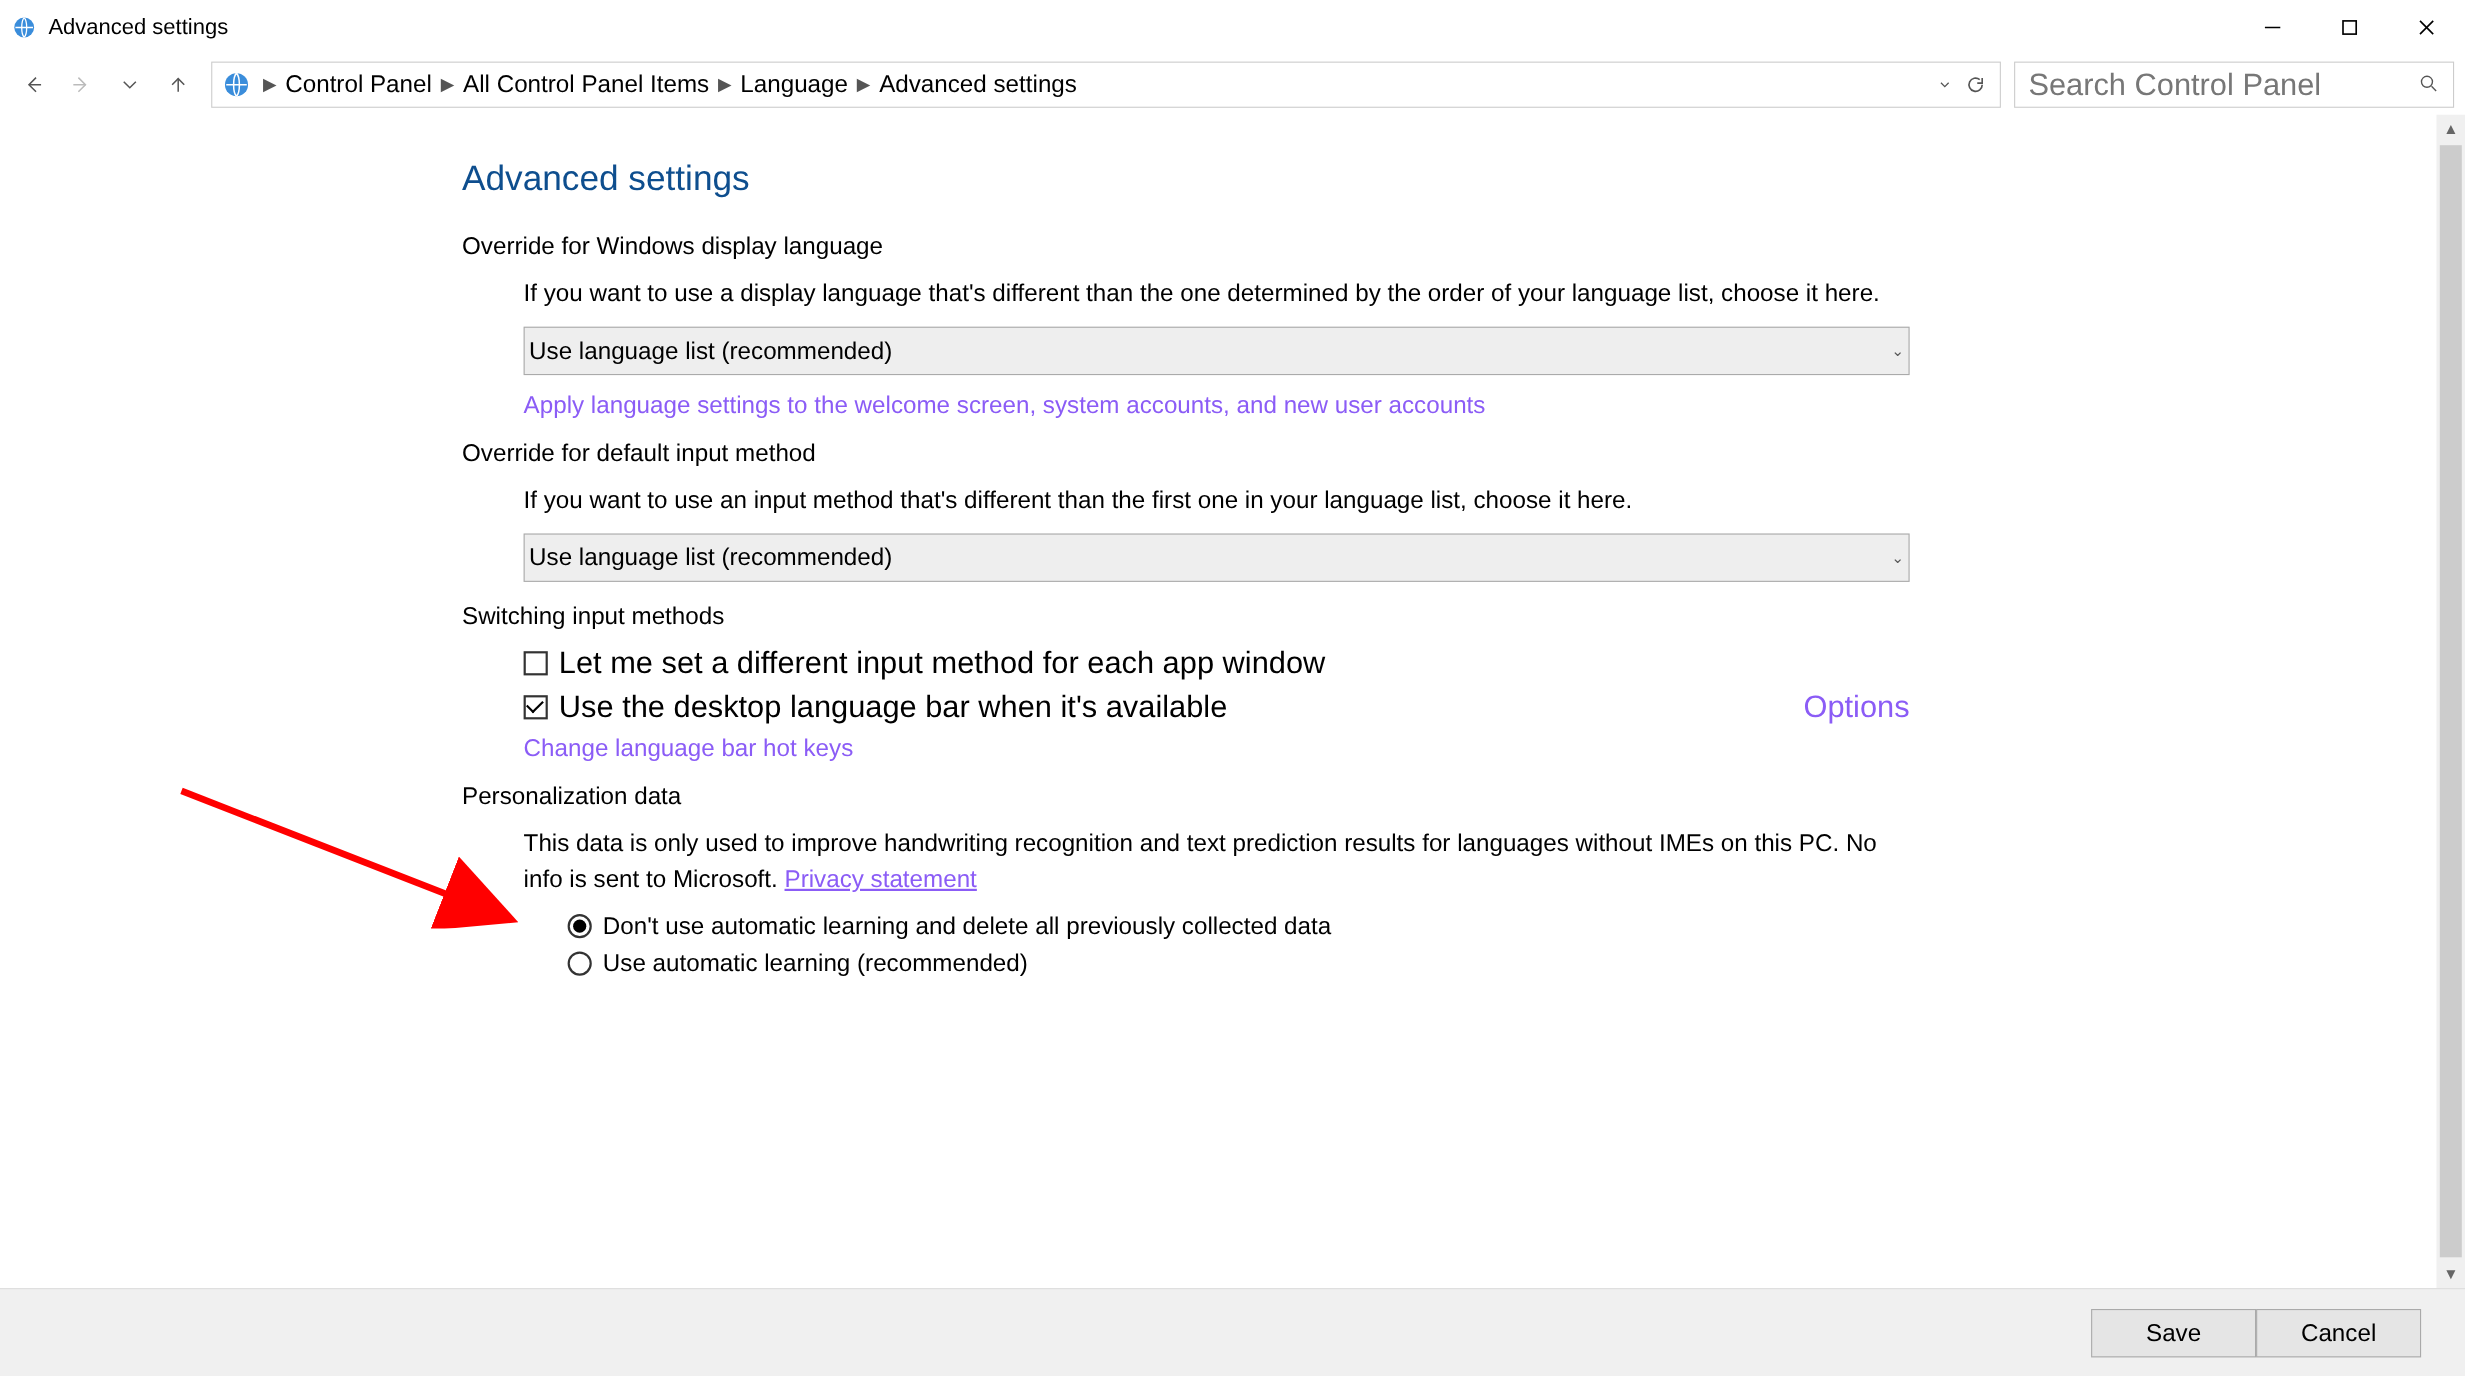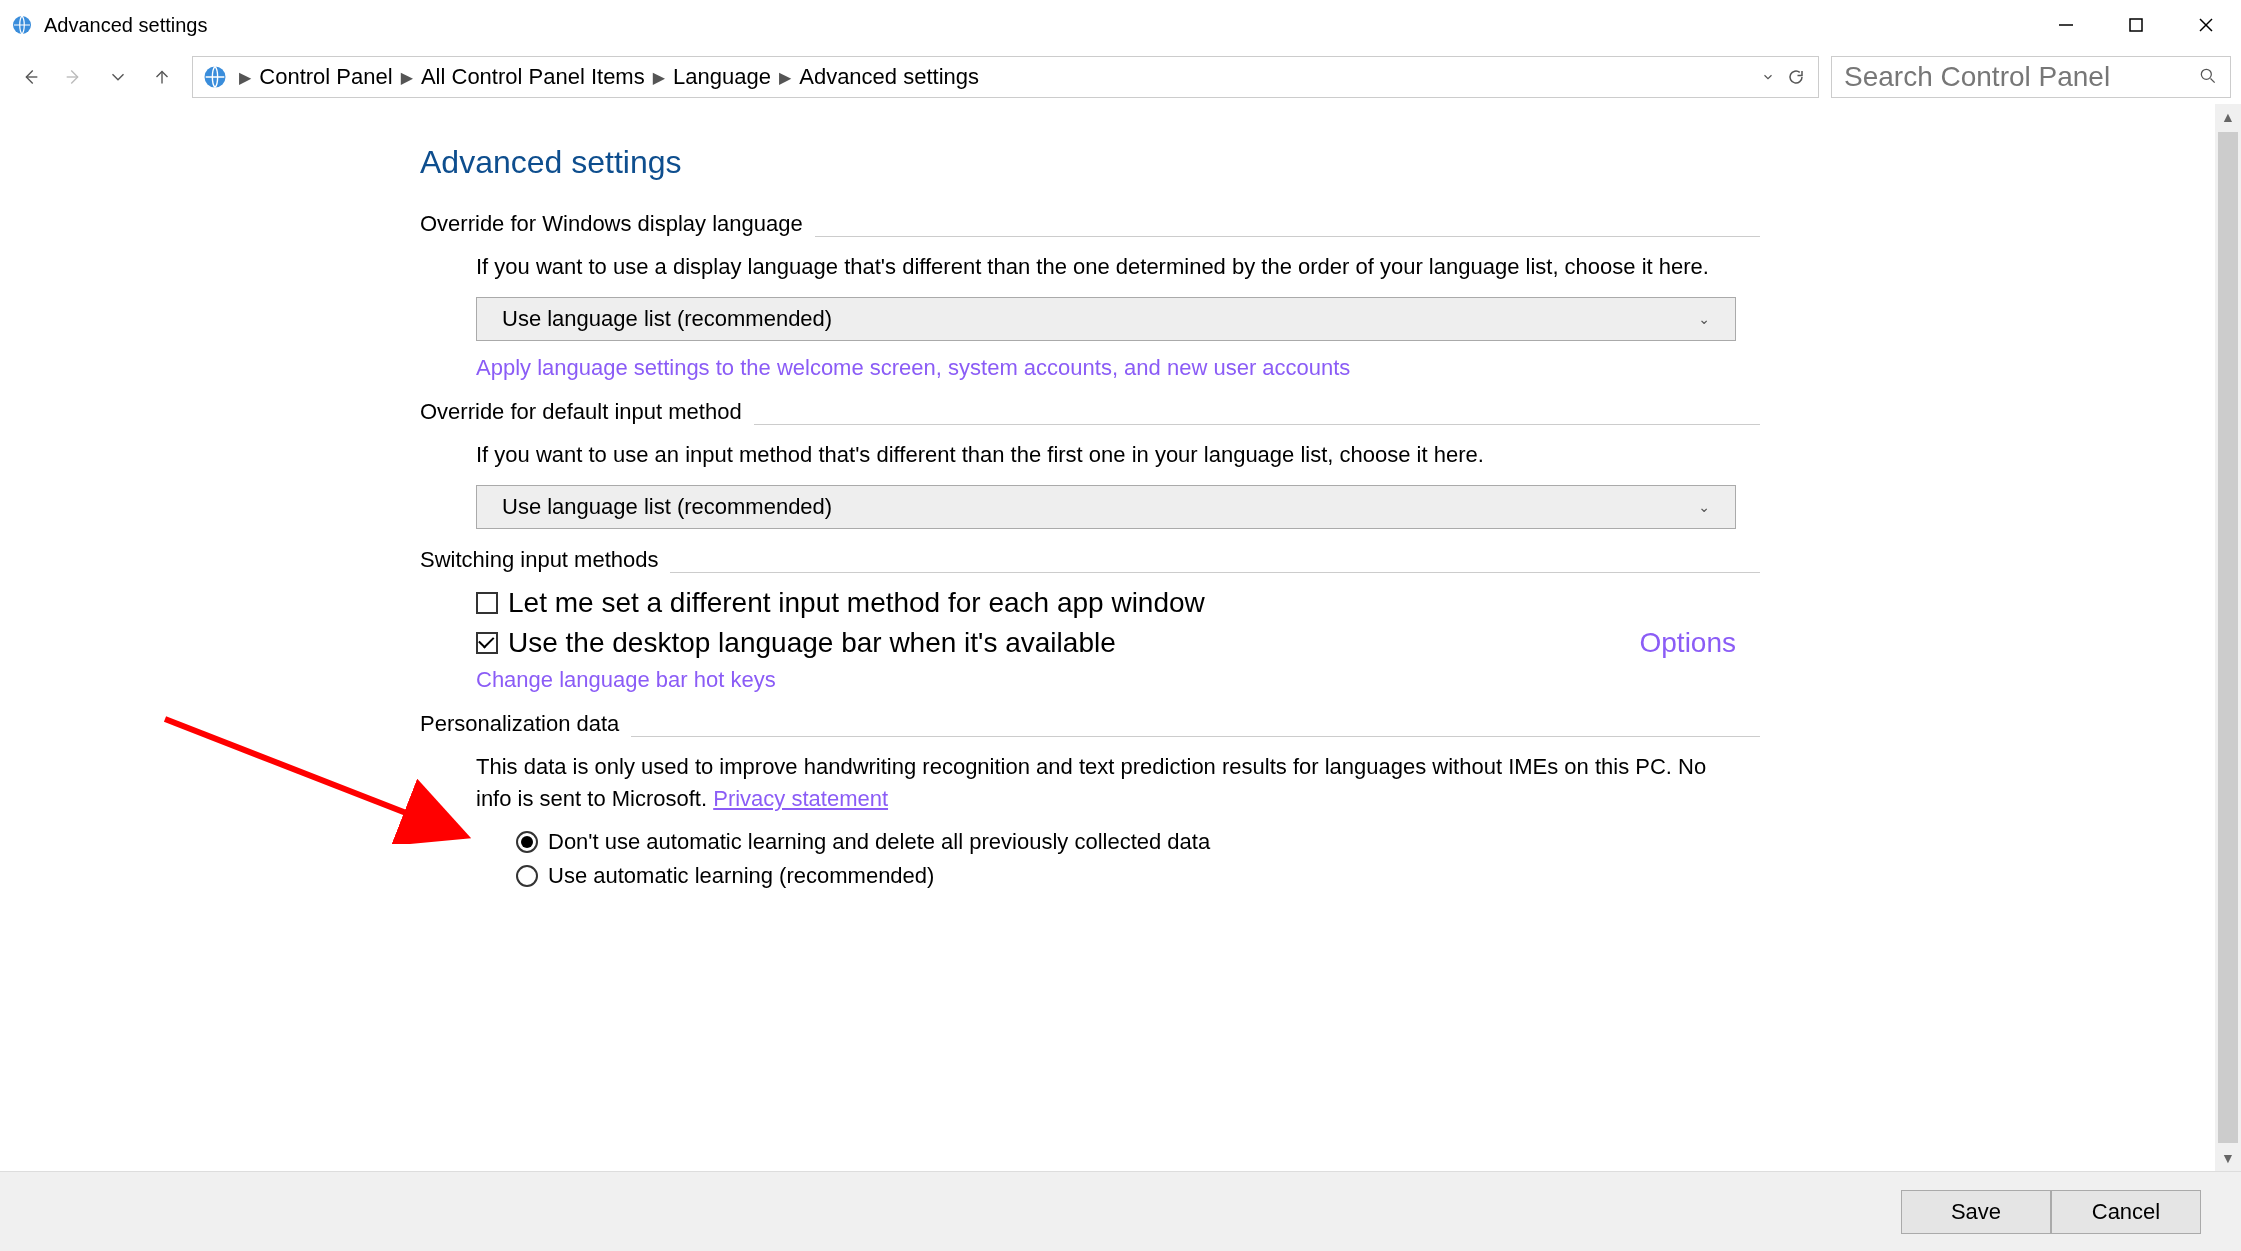--- a/index.html
+++ b/index.html
@@ -86,32 +86,32 @@
     overflow: hidden; padding: 40px 0 0 420px;
   }
   .content-inner { width: 1340px; }
 
   h1.page-title {
     font-size: 32px; font-weight: 400; color: #0e4e8e;
     margin: 0 0 30px 0;
   }
 
   .section-head {
-    display: flex; align-items: flex-end; margin: 18px 0 14px 0;
+    display: flex; align-items: flex-start; margin: 18px 0 14px 0; flex-direction: column;
   }
   .section-head .label { font-size: 22px; white-space: nowrap; padding-right: 12px; }
   .section-head .rule { flex: 1; height: 1px; background: #ccc; }
 
   .indent { margin-left: 56px; width: 1260px; }
   .desc { font-size: 22px; line-height: 1.45; margin-bottom: 14px; }
 
   .dropdown {
     width: 100%; height: 44px; border: 1px solid #aaa;
     background: #eee; display: flex; align-items: center;
-    padding: 0 25px; font-size: 22px; margin-bottom: 14px;
+    padding: 0 4px; font-size: 22px; margin-bottom: 14px;
   }
   .dropdown .ddflex { flex: 1; }
   .dropdown .ddchev { color: #555; font-size: 14px; }
 
   a.link, .link { color: #8b5cf6; text-decoration: none; cursor: pointer; }
   a.link.u { text-decoration: underline; }
 
   .checkrow {
     display: flex; align-items: center; font-size: 28px;
     margin: 8px 0;

